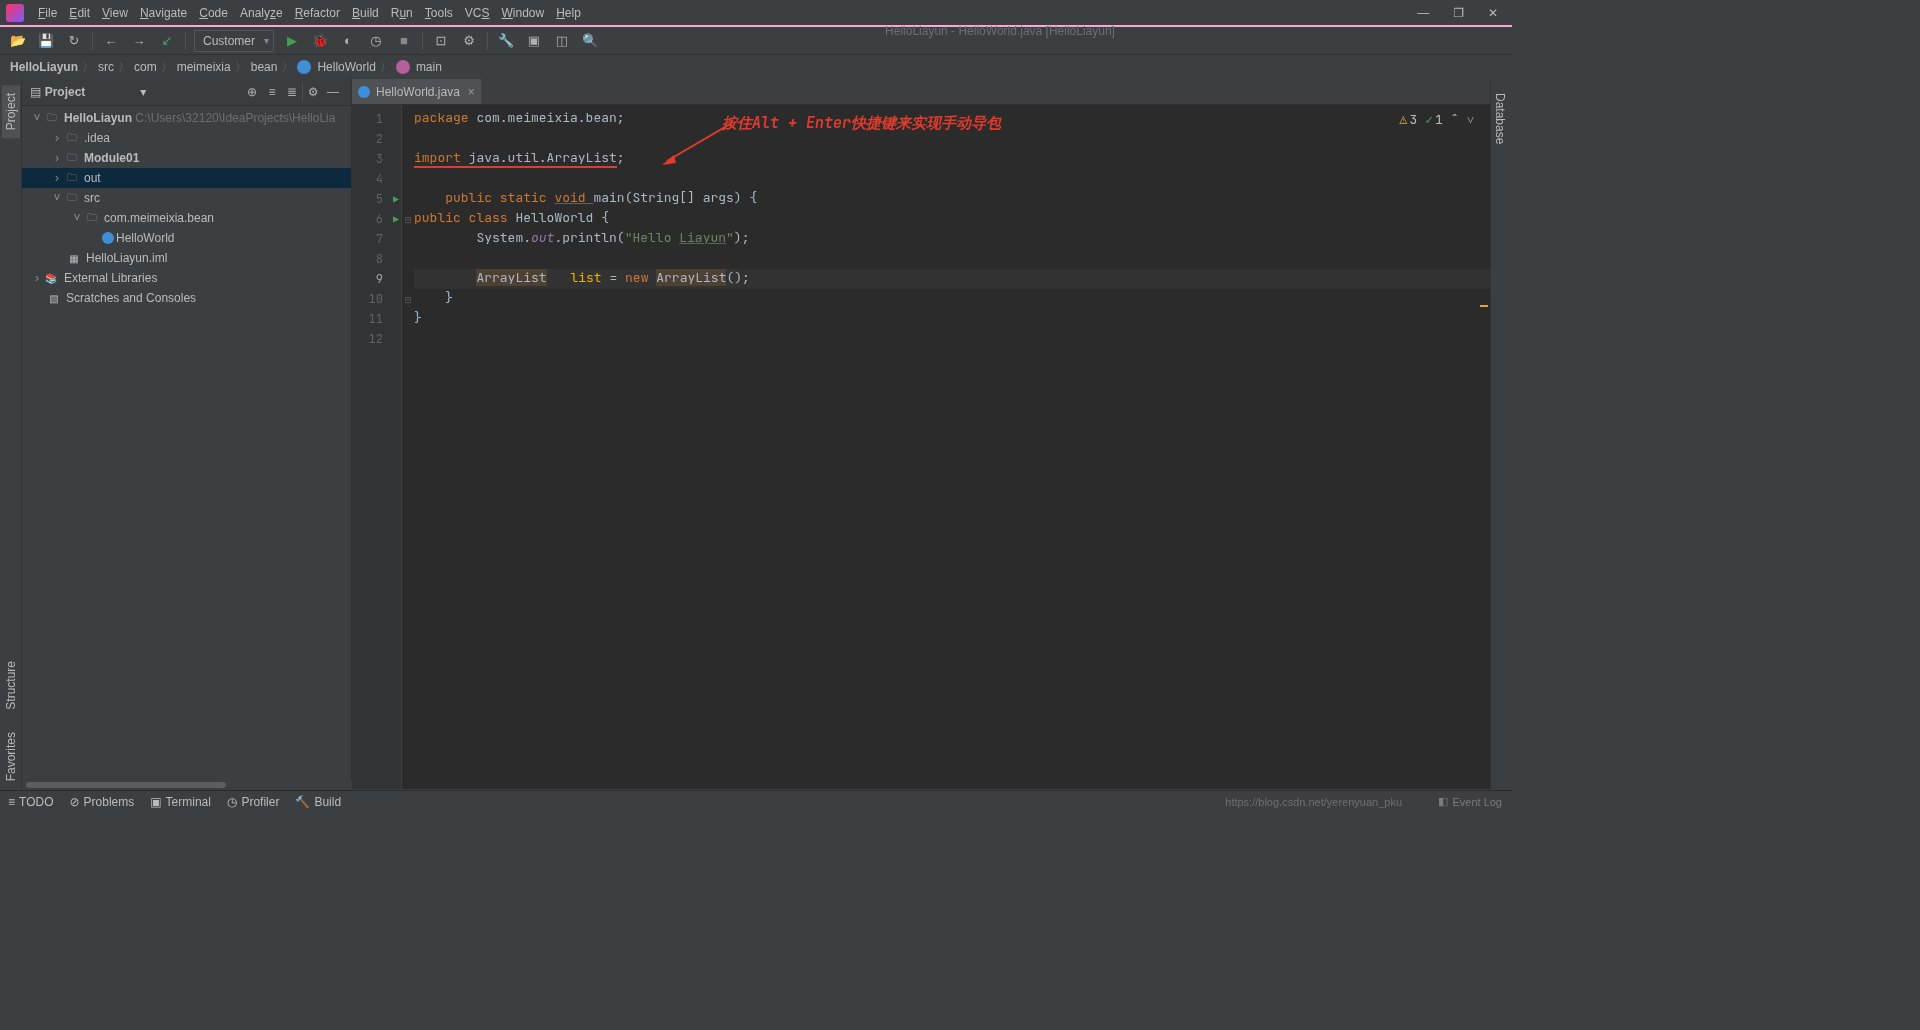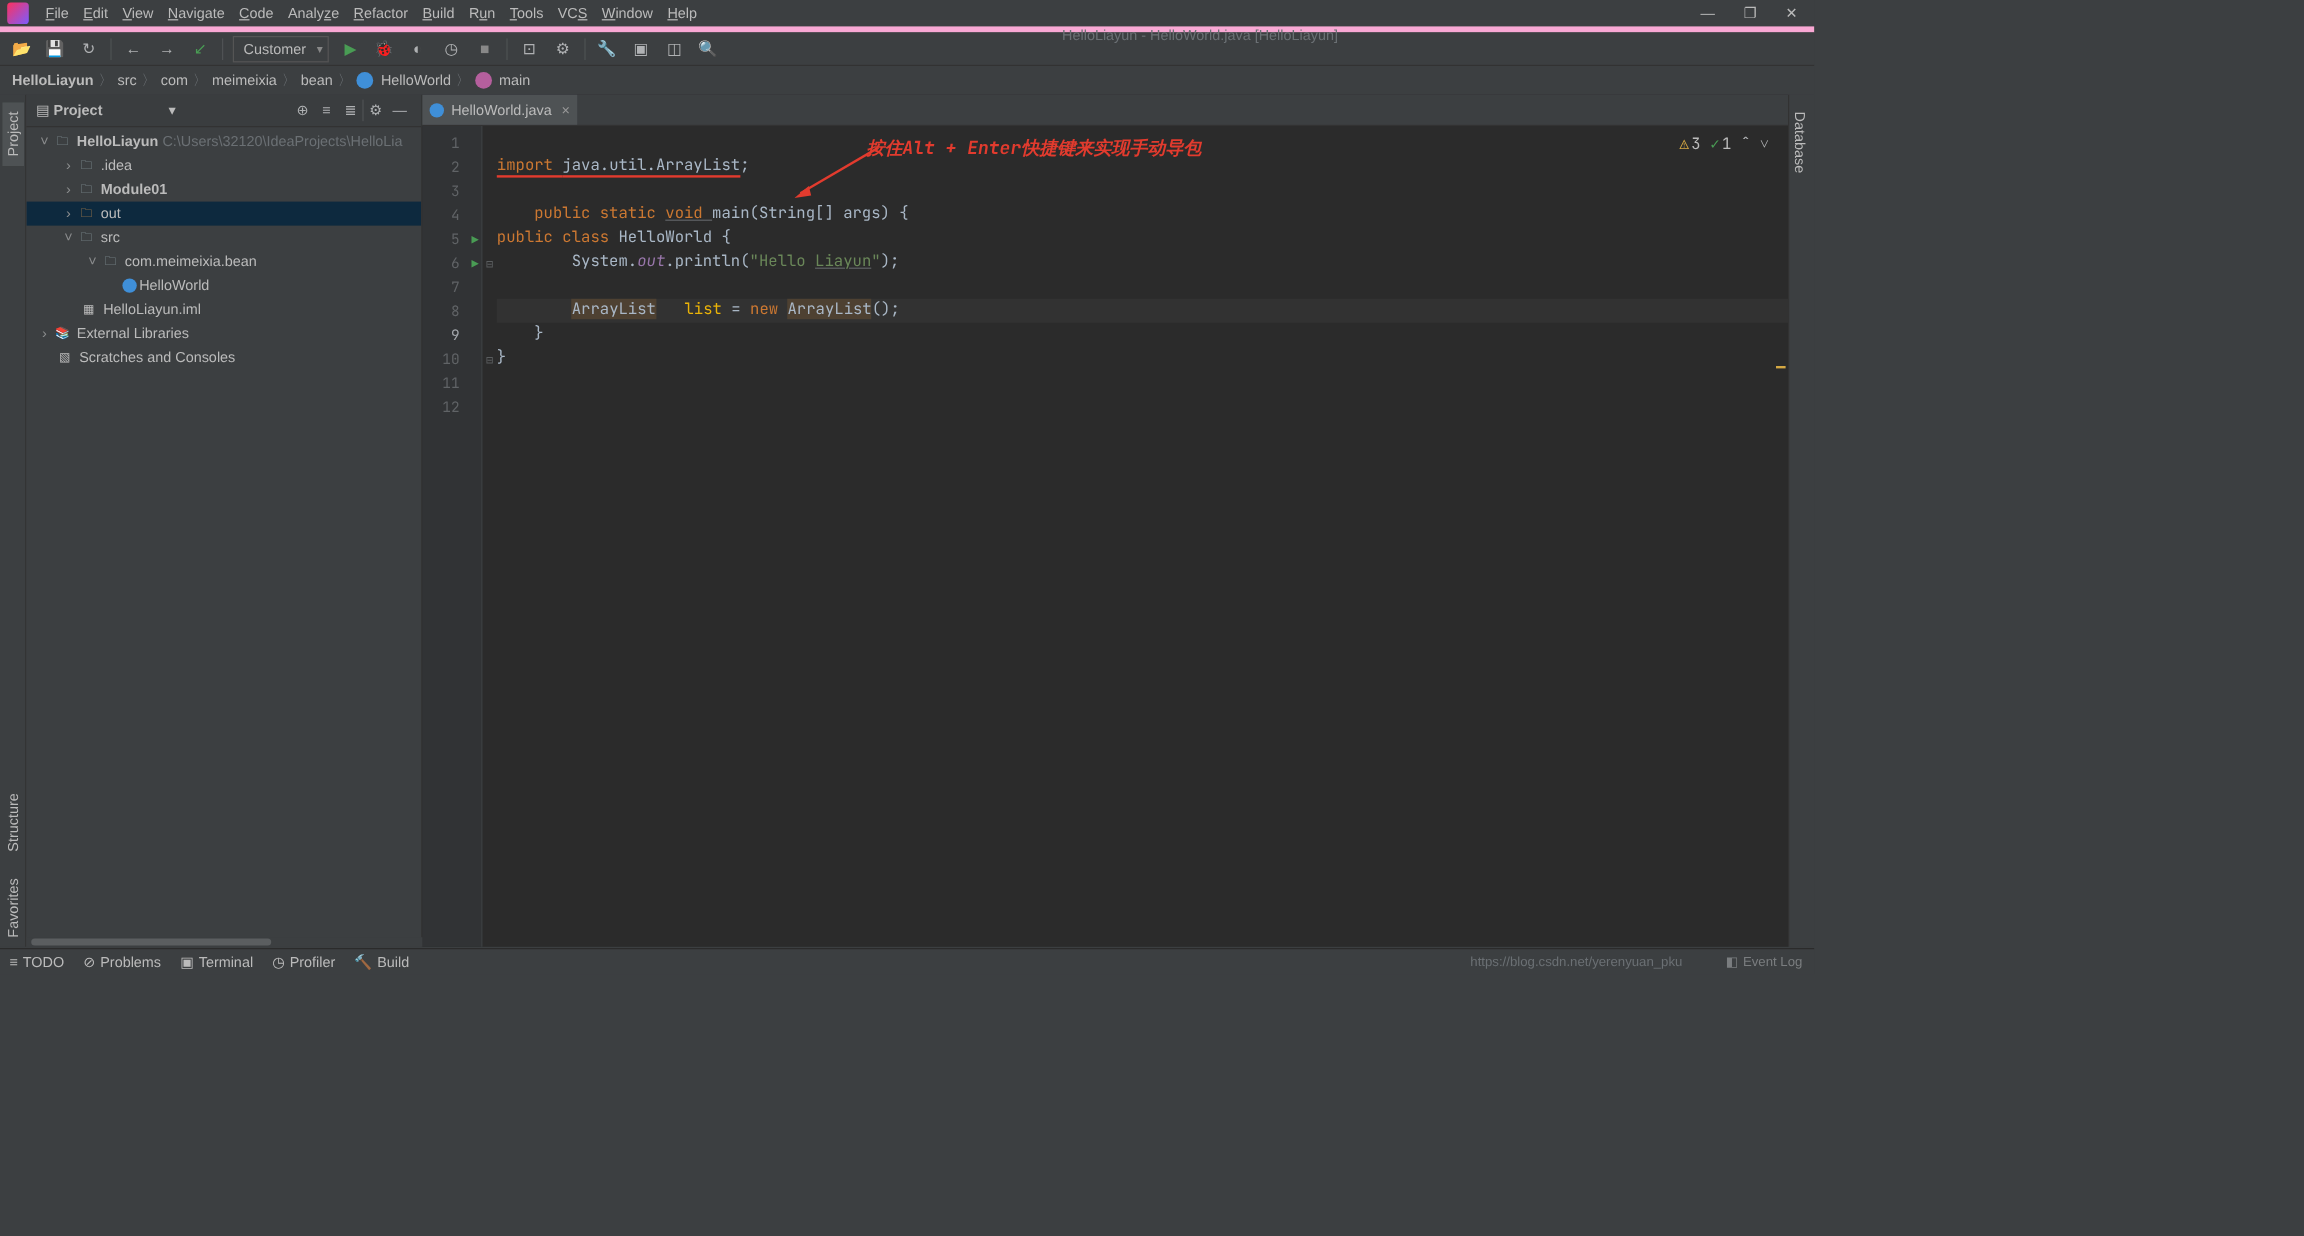--- a/index.html
+++ b/index.html
@@ -1,17 +1,17 @@
 <!DOCTYPE html>
 <html><head>
 <meta charset="utf-8">
 <style>
 * { box-sizing: border-box; margin: 0; padding: 0; }
 body { font-family: "Segoe UI", sans-serif; font-size: 12px; color: #bbb; background: #3c3f41; overflow: hidden; width: 1512px; height: 812px; position: relative; }
-.titlebar { height: 27px; background: #3c3f41; display: flex; align-items: center; padding: 0 6px; border-bottom: 5px solid #f9a8d4; }
+.titlebar { height: 27px; background: #3c3f41; display: flex; align-items: center; padding: 0 6px; border-bottom: 2px solid #f9a8d4; }
 .titlebar .logo { width: 18px; height: 18px; background: linear-gradient(135deg,#fe315d,#7b5cff); border-radius: 3px; margin-right: 8px; }
 .titlebar .menu-item { padding: 2px 6px; cursor: pointer; }
 .titlebar .u { text-decoration: underline; }
 .titlebar .title { flex: 1; text-align: center; color: #6b7074; font-size: 12px; margin-top: 36px; }
 .win-controls { display: flex; gap: 16px; color: #bbb; margin-right: 4px; }
 .win-controls span { cursor: pointer; padding: 0 4px; }
 .toolbar { height: 28px; background: #3c3f41; display: flex; align-items: center; padding: 0 8px; gap: 8px; border-bottom: 1px solid #323232; }
 .tbtn { width: 20px; height: 20px; display: flex; align-items: center; justify-content: center; cursor: pointer; color: #afb1b3; font-size: 13px; }
 .tbtn.green { color: #499c54; }
 .tbtn.stop { color: #888; }
@@ -262,20 +262,21 @@
           <span class="chev">˅</span>
         </div>
         <div class="stripe">
           <div class="stripe-mark" style="top:200px"></div>
         </div>
         <div class="annotation">按住Alt + Enter快捷键来实现手动导包</div>
         <svg class="arrow" width="80" height="50">
             <line x1="70" y1="0" x2="5" y2="38" stroke="#e23b2e" stroke-width="2"></line>
             <polygon points="0,42 12,32 14,40" fill="#e23b2e"></polygon>
           </svg>
+        <div class="cline"><span class="kw">package </span><span class="ident">com.meimeixia.bean;</span></div>
         <div class="cline"></div>
         <div class="cline"><span class="kw redline">import </span><span class="ident redline">java.util.ArrayList</span><span class="ident">;</span></div>
         <div class="cline"></div>
         <div class="cline"><span class="kw">    public static </span><span class="kw under">void </span><span class="type">main</span><span class="ident">(String[] args) {</span></div>
         <div class="cline"><span class="kw">public class </span><span class="ident">HelloWorld </span><span class="ident">{</span></div>
         <div class="cline"><span class="ident">        System.</span><span class="field">out</span><span class="ident">.println(</span><span class="str">"Hello </span><span class="str under">Liayun</span><span class="str">"</span><span class="ident">);</span></div>
         <div class="cline"></div>
         <div class="cline hl"><span>        </span><span class="ident hlbox">ArrayList</span><span class="gray"> list </span><span class="ident">= </span><span class="kw">new </span><span class="ident hlbox">ArrayList</span><span class="ident">();</span></div>
         <div class="cline"><span class="ident">    }</span></div>
         <div class="cline"><span class="ident">}</span></div>

